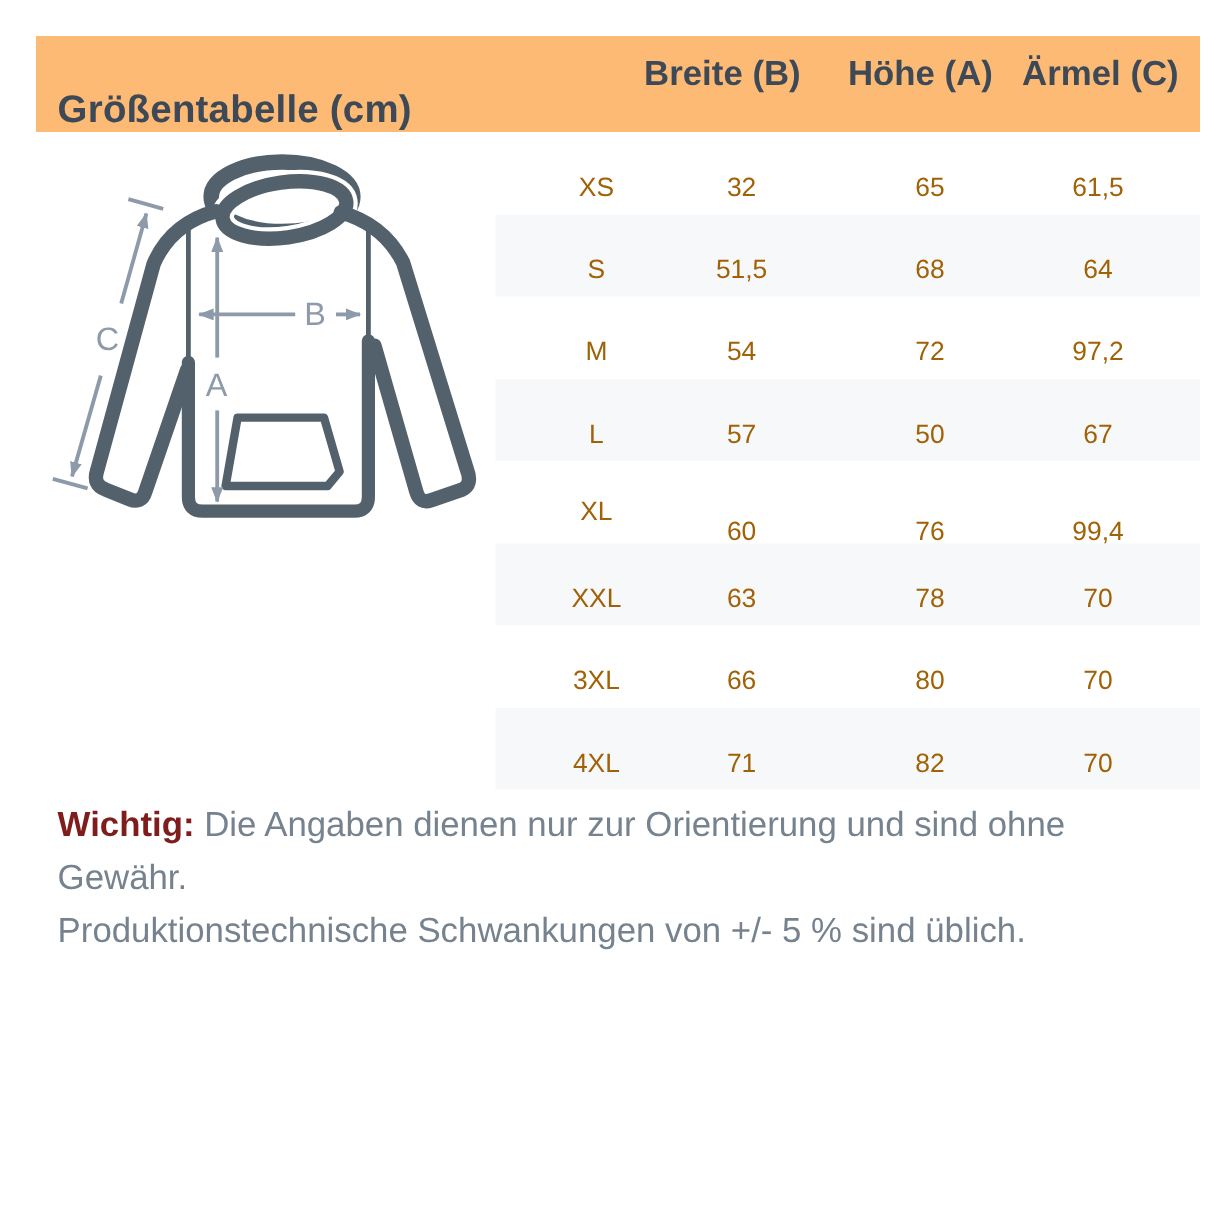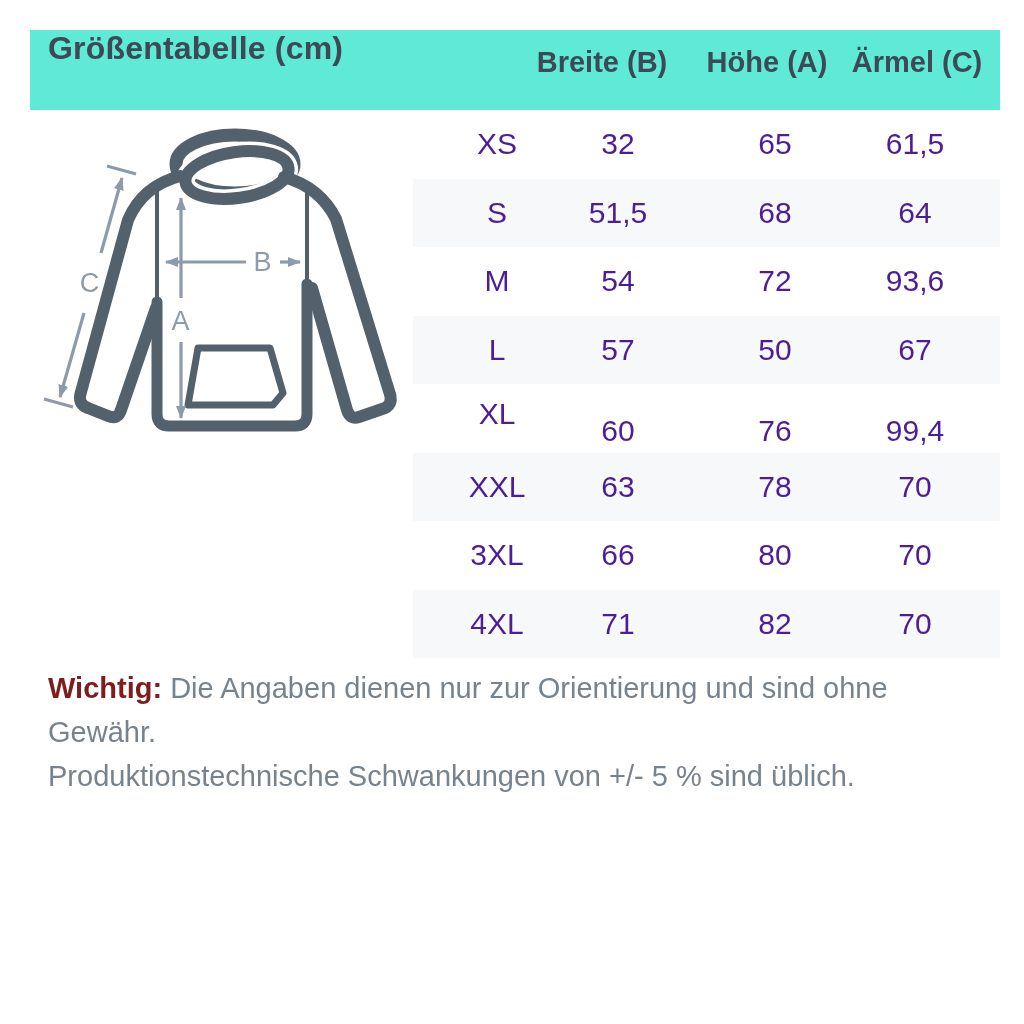--- a/index.html
+++ b/index.html
@@ -3,38 +3,38 @@
 <meta charset="utf-8">
 <style>
   html,body{margin:0;padding:0;background:#ffffff;}
   .canvas{
     position:relative;width:1024px;height:1024px;background:#ffffff;
     font-family:"Liberation Sans", sans-serif;overflow:hidden;
   }
   
   .header-band{
     position:absolute;left:30px;top:30px;width:970px;height:80px;
-    background:#5eead4;display:flex;align-items:flex-start;
+    background:#fdba74;display:flex;align-items:flex-end;
   }
   .header-title{
     padding-left:18px;font-size:32px;font-weight:bold;color:#3d4956;
     letter-spacing:0.2px;
   }
   .header-col{
     position:absolute;top:0;height:64px;display:flex;align-items:center;
     transform:translateX(-50%);font-size:29px;font-weight:bold;color:#3d4956;
     white-space:nowrap;
   }
   
   .table-rows{position:absolute;left:413px;top:110px;width:587px;}
   .size-row{position:relative;width:587px;height:68.5px;}
   .size-row.stripe{background:#f7f8fa;}
   .cell{
-    position:absolute;top:0;height:68.5px;display:flex;align-items:center;
-    transform:translateX(-50%);font-size:30px;color:#4c1d95;white-space:nowrap;
+    position:absolute;top:12px;height:68.5px;display:flex;align-items:center;
+    transform:translateX(-50%);font-size:22px;color:#a16207;white-space:nowrap;
   }
   .row-offset .cell-val{margin-top:13px;}
   .row-offset .cell-size{margin-top:-4px;}
   
   .diagram{position:absolute;left:40px;top:120px;width:370px;height:330px;}
   
   .footer{
     position:absolute;left:48px;top:666px;width:935px;
     font-size:29px;line-height:44px;color:#76838f;
   }
@@ -108,21 +108,21 @@
       <div class="size-row stripe">
         <span class="cell cell-size" style="left: 84px;">S</span>
         <span class="cell cell-val" style="left: 205px;">51,5</span>
         <span class="cell cell-val" style="left: 362px;">68</span>
         <span class="cell cell-val" style="left: 502px;">64</span>
       </div>
       <div class="size-row">
         <span class="cell cell-size" style="left: 84px;">M</span>
         <span class="cell cell-val" style="left: 205px;">54</span>
         <span class="cell cell-val" style="left: 362px;">72</span>
-        <span class="cell cell-val" style="left: 502px;">93,6</span>
+        <span class="cell cell-val" style="left: 502px;">97,2</span>
       </div>
       <div class="size-row stripe">
         <span class="cell cell-size" style="left: 84px;">L</span>
         <span class="cell cell-val" style="left: 205px;">57</span>
         <span class="cell cell-val" style="left: 362px;">50</span>
         <span class="cell cell-val" style="left: 502px;">67</span>
       </div>
       <div class="size-row row-offset">
         <span class="cell cell-size" style="left: 84px;">XL</span>
         <span class="cell cell-val" style="left: 205px;">60</span>

